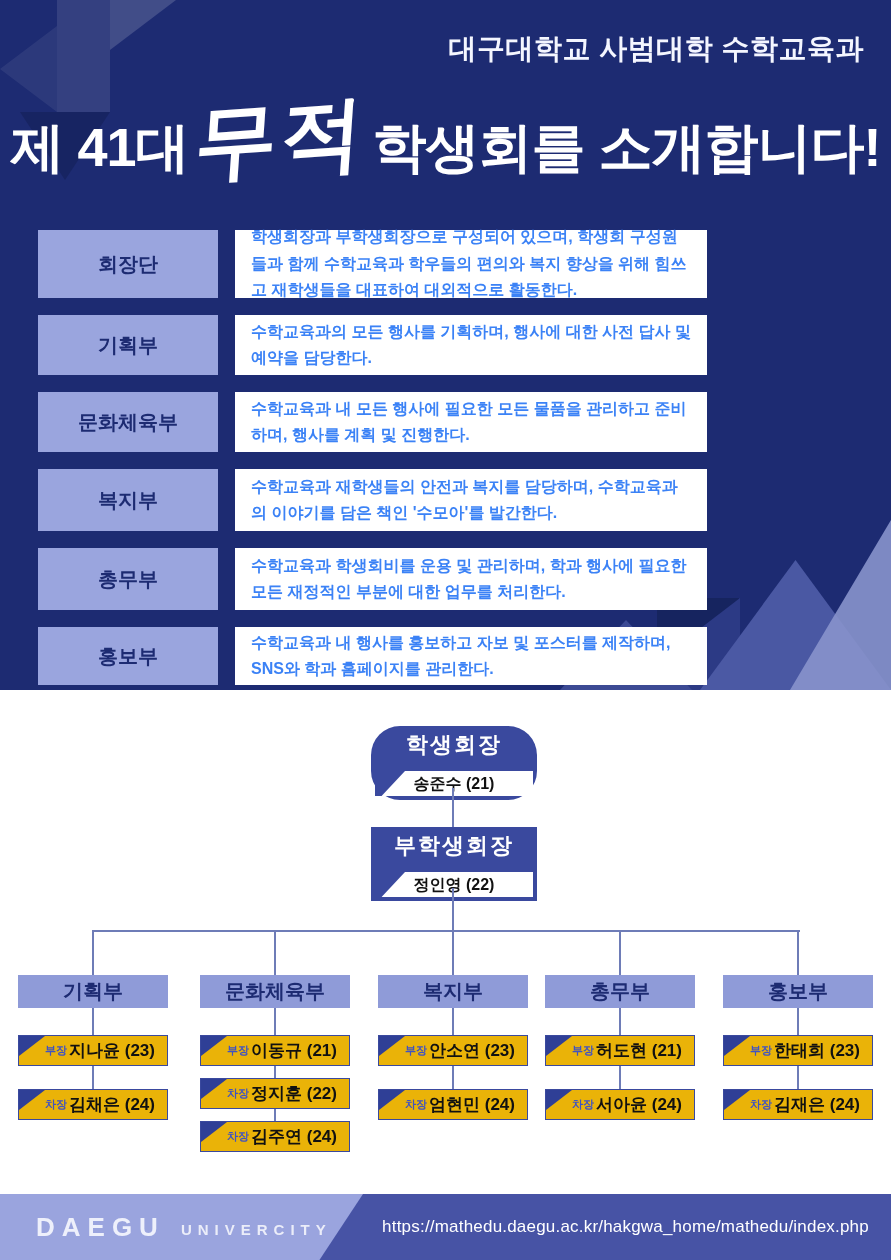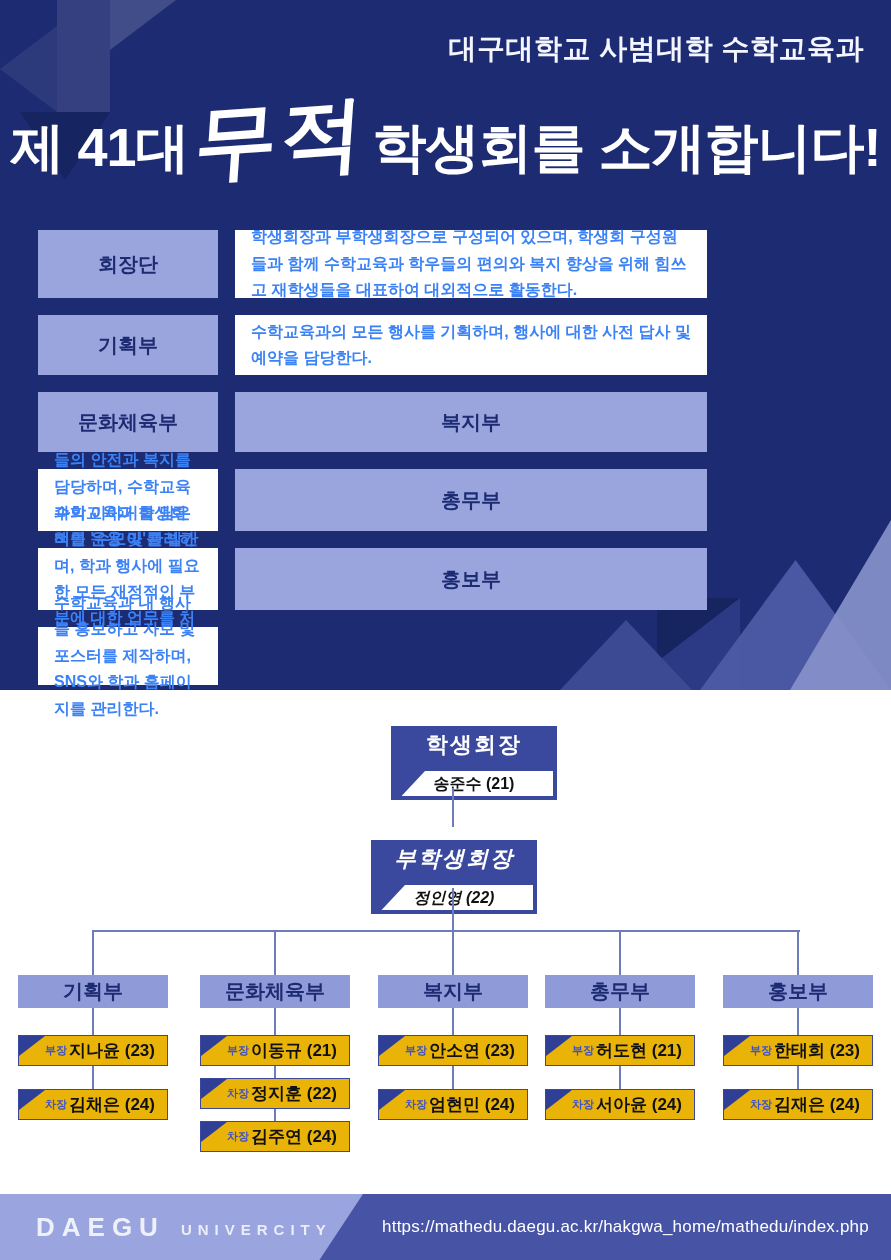--- a/index.html
+++ b/index.html
@@ -32,22 +32,22 @@
   #desc-table{position:absolute;left:38px;top:230px;width:669px;display:grid;grid-template-columns:180px 1fr;grid-template-rows:68px 60px 60px 62px 62px 58px;gap:17px;z-index:2;}
   .cell-label{position:relative;background:#9aa5de;color:#1d2b72;font-size:20px;font-weight:bold;display:flex;align-items:center;justify-content:center;}
   .cell-desc{background:#ffffff;color:#3b82f6;font-size:16px;font-weight:bold;line-height:1.65;display:flex;align-items:center;padding:8px 16px;}
 
   
   #org{position:absolute;left:0;top:690px;width:891px;height:504px;background:#ffffff;}
   .vline{position:absolute;width:2px;background:#6e7cb7;}
   #hline{position:absolute;left:93px;top:240px;width:707px;height:2px;background:#6e7cb7;}
 
   .big-box{position:absolute;width:164px;background:#3a499e;box-shadow:0 0 0 1px #3a499e;}
-  #pres-box{left:392px;top:37px;}
-  #vp-box{left:372px;top:151px;font-style:italic;}
+  #pres-box{left:372px;top:37px;border-radius:28px;}
+  #vp-box{left:372px;top:138px;}
   .big-head{height:36px;line-height:36px;text-align:center;color:#ffffff;font-size:22px;font-weight:bold;letter-spacing:2px;}
   .big-body{position:relative;margin:8px 3px 3px 3px;background:#ffffff;height:25px;line-height:25px;text-align:center;color:#111111;font-size:16px;font-weight:bold;}
   .big-body .notch{position:absolute;left:0;top:0;width:30px;height:100%;background:#3a499e;clip-path:polygon(0 0,100% 0,22% 100%,0 100%);}
 
   .dept-col{position:absolute;top:285px;width:150px;}
   .dept-col::before{content:"";position:absolute;left:50%;margin-left:-1px;top:-45px;height:45px;width:2px;background:#6e7cb7;}
   .dept-col:nth-of-type(1){left:18px;}
   .dept-col:nth-of-type(2){left:200px;}
   .dept-col:nth-of-type(3){left:378px;}
   .dept-col:nth-of-type(4){left:545px;}
@@ -93,20 +93,21 @@
 
     <div id="desc-table">
 
         <div class="cell-label">회장단</div>
         <div class="cell-desc">학생회장과 부학생회장으로 구성되어 있으며, 학생회 구성원들과 함께 수학교육과 학우들의  편의와 복지 향상을 위해 힘쓰고 재학생들을 대표하여 대외적으로 활동한다.</div>
 
         <div class="cell-label">기획부</div>
         <div class="cell-desc">수학교육과의 모든 행사를 기획하며, 행사에 대한 사전 답사 및 예약을 담당한다.</div>
 
         <div class="cell-label">문화체육부</div>
+        <div class="cell-desc">수학교육과 내 모든 행사에 필요한 모든 물품을 관리하고 준비하며, 행사를 계획 및 진행한다.</div>
 
         <div class="cell-label">복지부</div>
         <div class="cell-desc">수학교육과 재학생들의 안전과 복지를 담당하며, 수학교육과의 이야기를 담은 책인 '수모아'를 발간한다.</div>
 
         <div class="cell-label">총무부</div>
         <div class="cell-desc">수학교육과 학생회비를 운용 및 관리하며, 학과 행사에 필요한 모든 재정적인 부분에 대한 업무를 처리한다.</div>
 
         <div class="cell-label">홍보부</div>
         <div class="cell-desc">수학교육과 내 행사를 홍보하고 자보 및 포스터를 제작하며, SNS와 학과 홈페이지를 관리한다.</div>
       </div>

